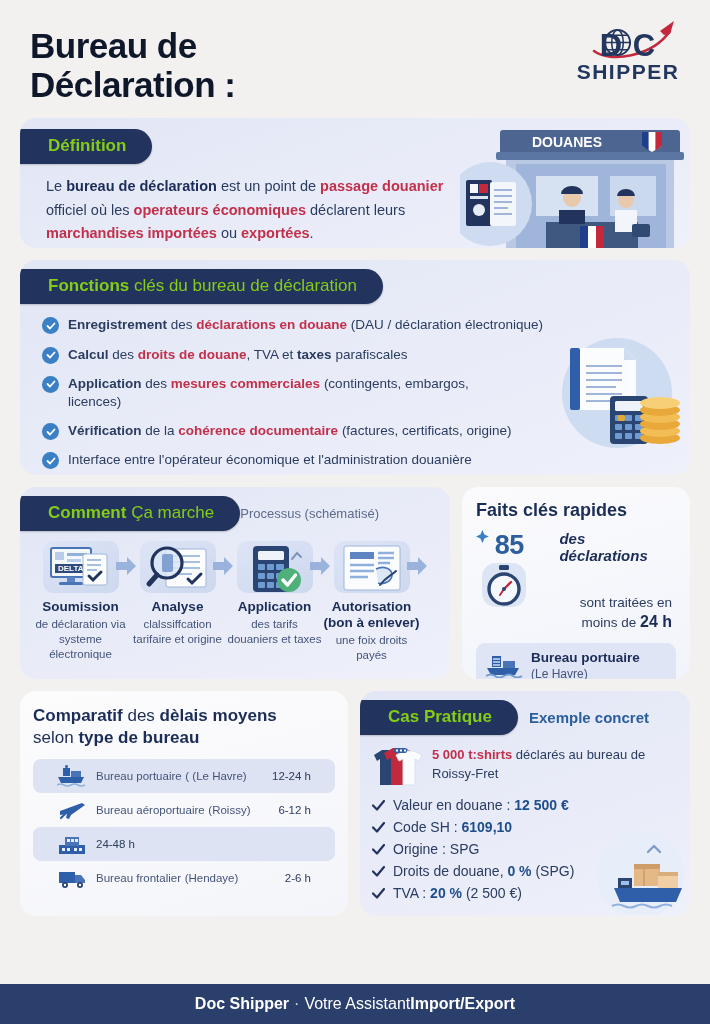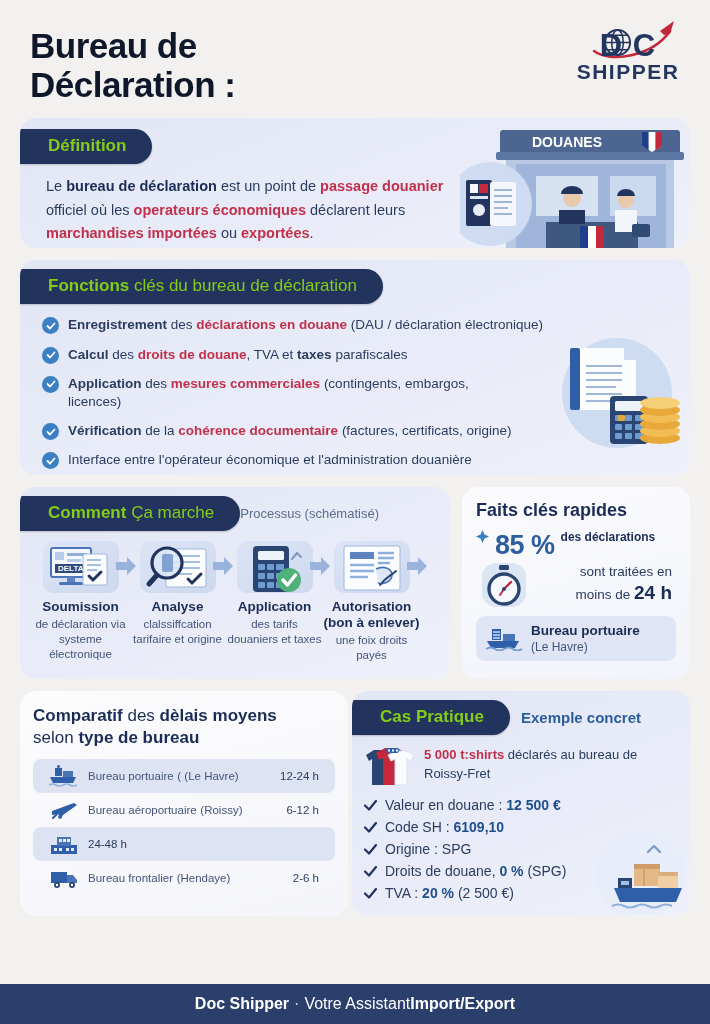--- a/index.html
+++ b/index.html
@@ -65,36 +65,36 @@
               border-radius:10px; position:relative; overflow:hidden;text-decoration:underline; }
   .arrow { position:absolute; right:-7px; top:16px; width:20px; height:18px; }
   .step-t { font-size:13.5px; font-weight:bold; color:#1b2d57; margin-top:6px; line-height:1.16; }
   .step-d { font-size:11.5px; color:#43547a; line-height:1.3; margin-top:2px; }
 
   .facts { flex:1; background:linear-gradient(165deg,#fbfbfd 0%,#f2f4fb 100%);
            border-radius:16px; position:relative; overflow:hidden; padding:13px 14px; }
   .facts-t { font-size:18px; font-weight:bold; color:#1b2d57; }
   .facts-85 { display:flex; align-items:flex-start; gap:6px; margin-top:9px; }
   .big85 { font-size:27px; font-weight:bold; color:#2b5e9e; letter-spacing:-0.5px; }
-  .facts-lbl { font-size:12px; font-weight:bold; color:#1b2d57; }
+  .facts-lbl { font-size:15px; font-weight:bold; color:#1b2d57;font-style:italic; }
   .facts-line { font-size:13.5px; color:#2a3c60; text-align:right; margin-top:3px; padding-right:4px;}
-  .facts-line b { font-size:19px; color:#1b2d57; }
+  .facts-line b { font-size:16px; color:#1b2d57; }
   .facts-chip { display:flex; align-items:center; gap:8px; background:#dfe5f5; border-radius:9px;
                 padding:7px 9px; margin-top:12px; position:relative; z-index:2; }
   .chip-t { font-size:13.5px; font-weight:bold; color:#1b2d57; line-height:1.2; }
   .chip-s { font-size:12px; color:#44547a; }
   .clock { position:absolute; left:16px; top:72px; width:52px; height:52px; }
 
   
-  .botrow { display:flex; gap:4px; margin:12px 20px 0 20px; height:225px; }
+  .botrow { display:flex; gap:12px; margin:12px 20px 0 20px; height:225px; }
   .comp { flex:0 0 328px; background:linear-gradient(165deg,#fcfcfd,#f4f5fa); border-radius:16px; padding:14px 13px; }
   .comp-t { font-size:17px; color:#1b2d57; line-height:1.3; }
   .comp-t b { font-weight:bold; }
   .comp-rows { margin-top:9px; }
-  .crow { display:flex; align-items:center; gap:9px; padding:6px 16px; border-radius:8px; font-size:13px; }
+  .crow { display:flex; align-items:center; gap:9px; padding:6px 24px; border-radius:8px; font-size:13px; }
   .crow.alt { background:#dde3f3; }
   .crow .nm { flex:1; color:#1b2d57; font-weight:bold; font-size:13px; }
   .crow .nm span { font-weight:normal; color:#44547a; font-size:11.5px; }
   .crow .dl { font-size:11.5px; color:#2a3c60; white-space:nowrap; }
   .cico { width:30px; height:22px; flex:0 0 auto; }
 
   .cas { flex:1; position:relative; }
   .cas-head { display:flex; align-items:center; gap:11px; padding-top:9px; }
   .cas-sub { font-size:15px; font-weight:bold; color:#2b5e9e; }
   .cas-lead { display:flex; gap:8px; padding:8px 12px 0 10px; }

